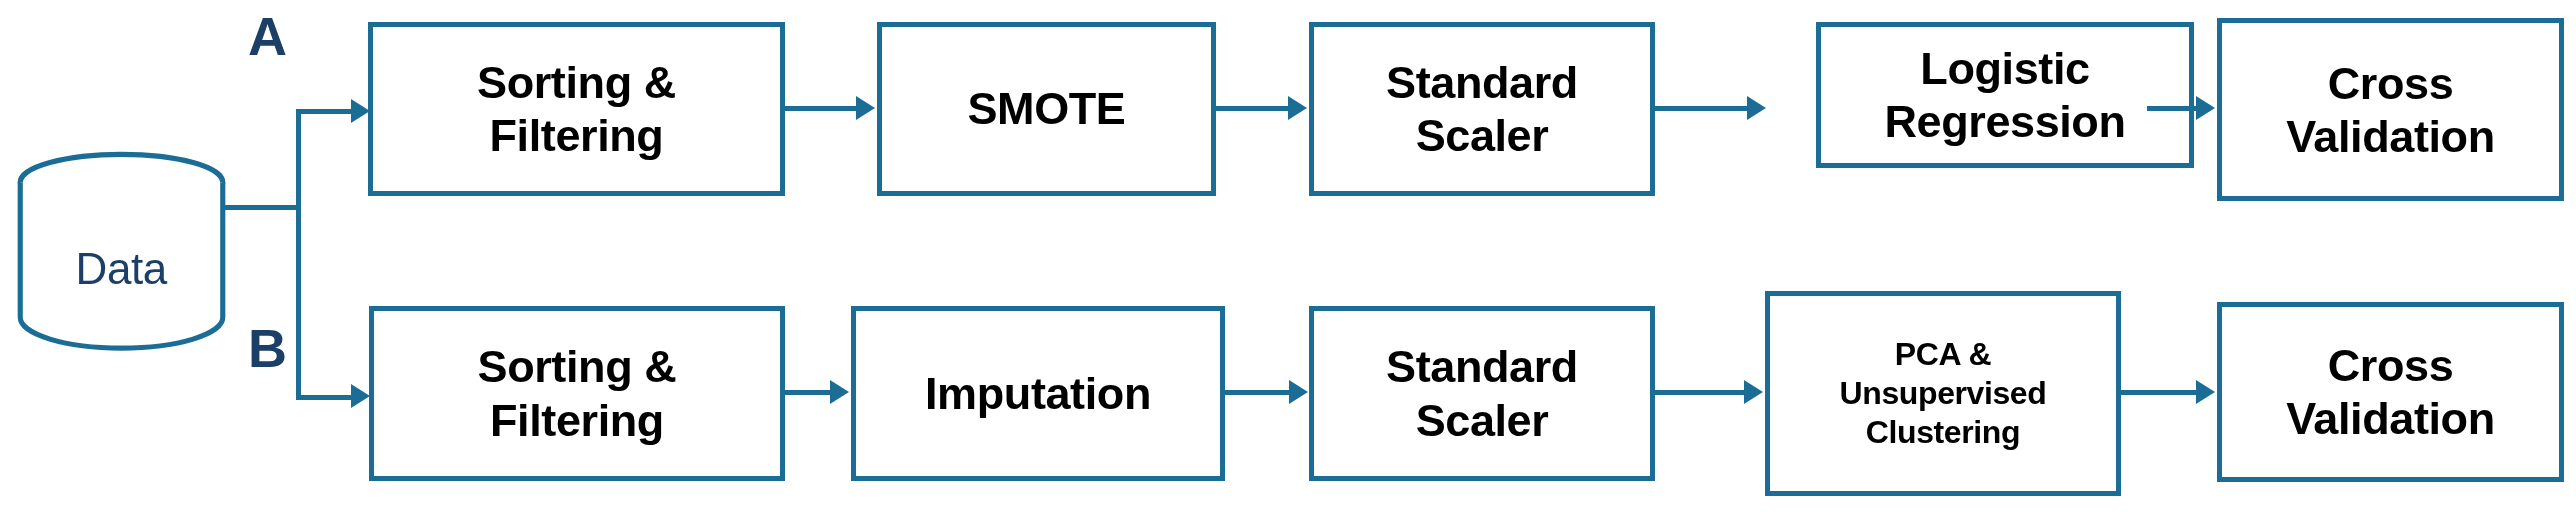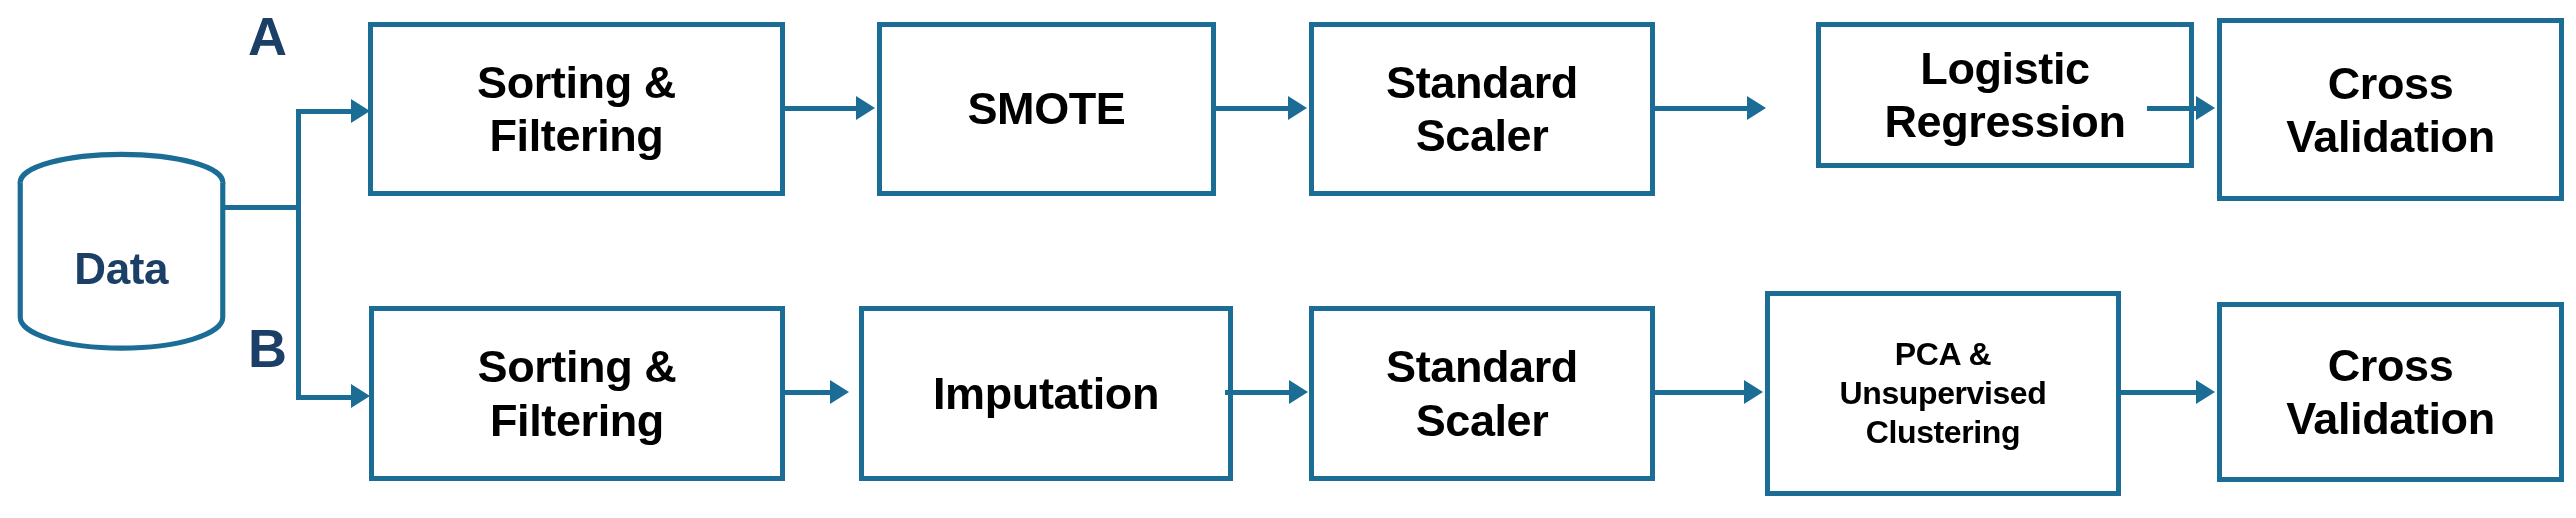--- a/index.html
+++ b/index.html
@@ -54,21 +54,21 @@
     top: 0;
     width: 213px;
     height: 204px;
     display: flex;
     align-items: center;
     justify-content: center;
     padding-top: 34px;
     box-sizing: border-box;
     color: #1b3f66;
     font-size: 44px;
-    font-weight: bold;
+    font-weight: normal;
     letter-spacing: -0.4px;
   }
 
   
   .conn {
     position: absolute;
     background: #1b6d96;
   }
   .conn.h { height: 5.1px; }
   .conn.v { width: 5.1px; }
@@ -154,21 +154,21 @@
   </div>
 
   <div class="node big" style="left:369px; top:306px; width:416px; height:175px;">
     <span class="node-label">Sorting &amp;
 Filtering</span>
   </div>
 
   <div class="conn h" style="left:785px; top:390px; width:47px;"></div>
   <div class="arrowhead" style="left:830px; top:380px;"></div>
 
-  <div class="node big" style="left:851px; top:306px; width:374px; height:175px;margin-left:8px;">
+  <div class="node big" style="left:851px; top:306px; width:374px; height:175px;">
     <span class="node-label">Imputation</span>
   </div>
 
   <div class="conn h" style="left:1225px; top:390px; width:66px;"></div>
   <div class="arrowhead" style="left:1289px; top:380px;"></div>
 
   <div class="node big" style="left:1309px; top:306px; width:346px; height:175px;">
     <span class="node-label">Standard
 Scaler</span>
   </div>

